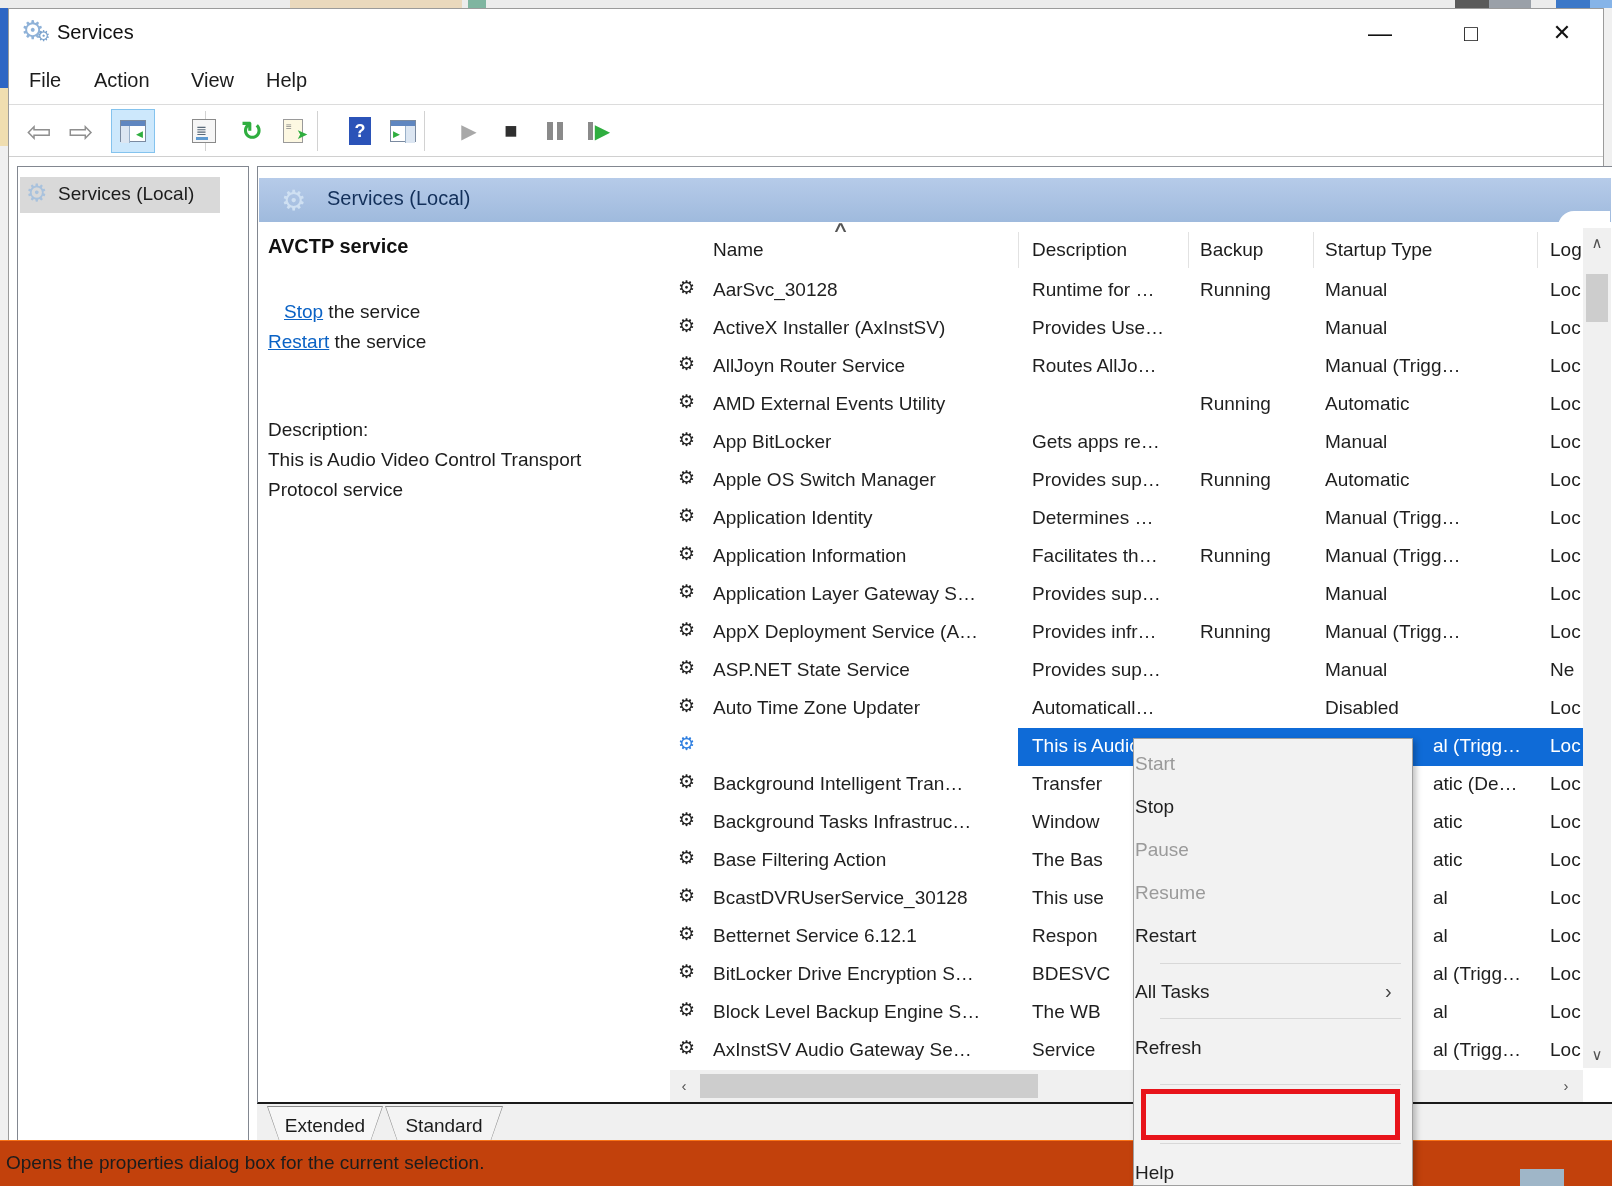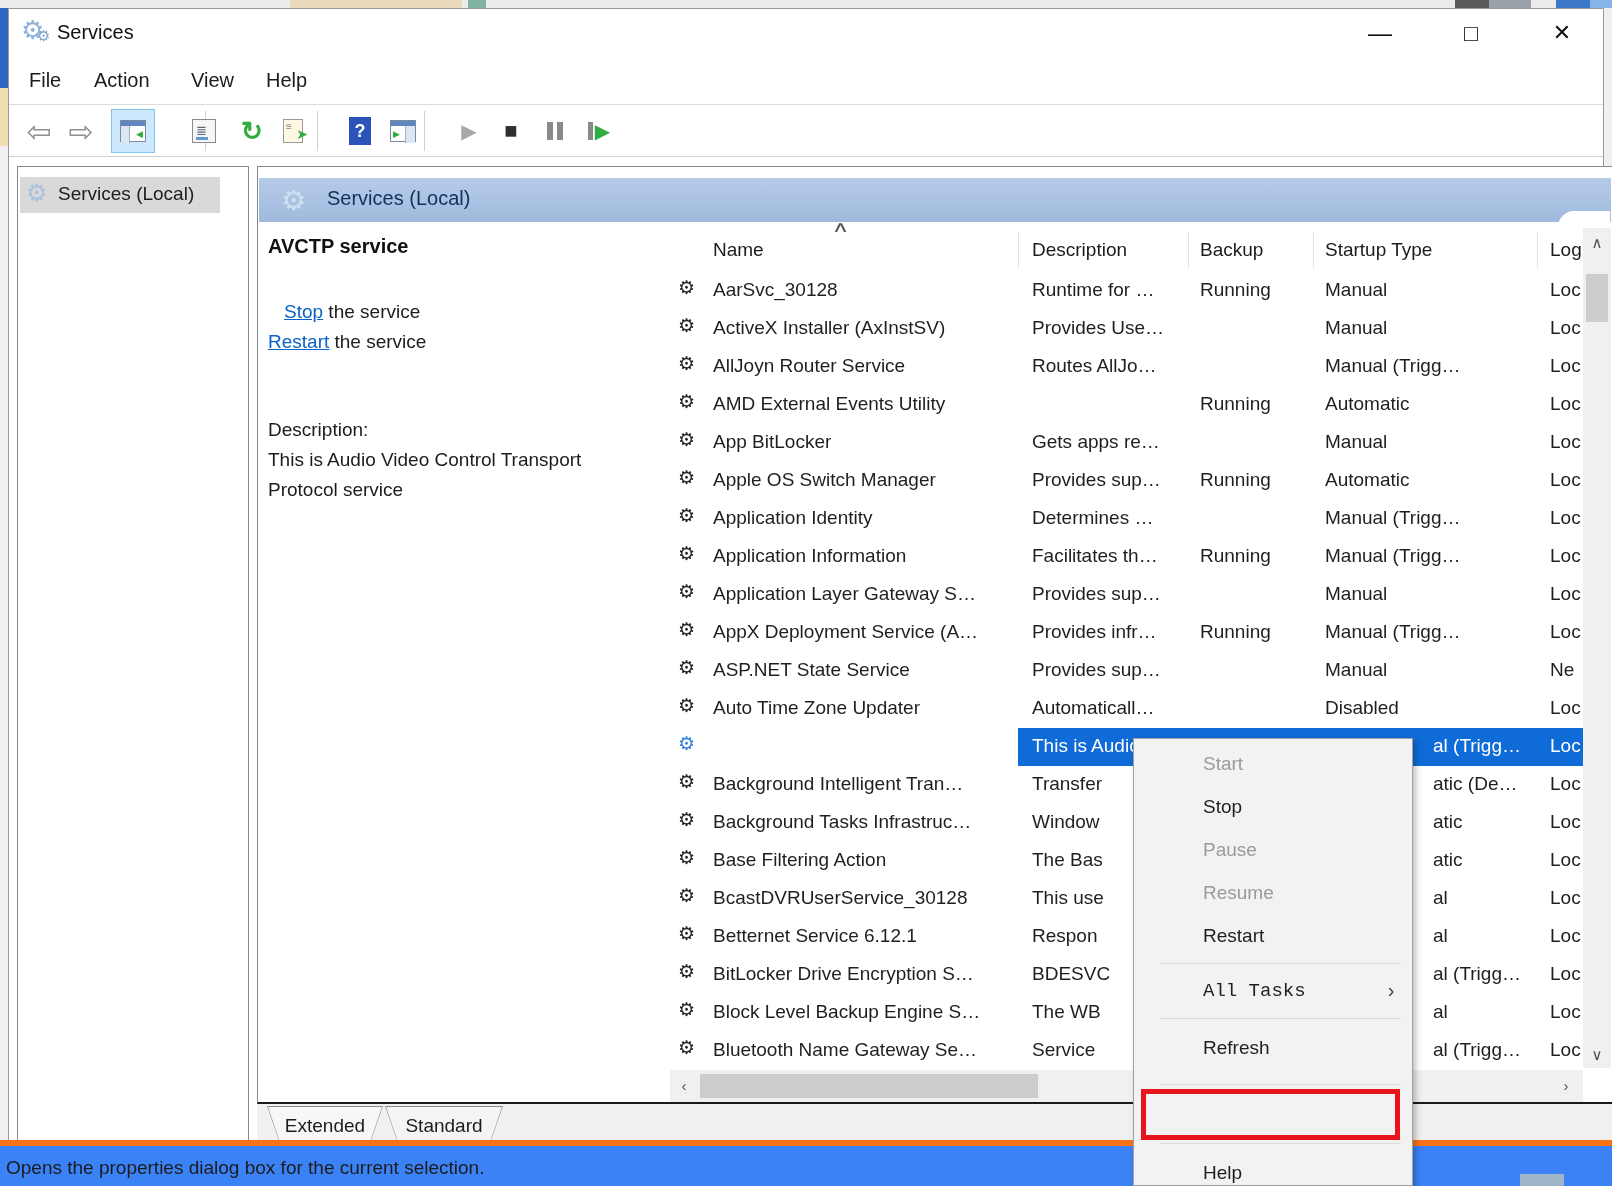--- a/index.html
+++ b/index.html
@@ -56,25 +56,25 @@
   .scroll-gl { position:absolute; width:100%; text-align:center; color:#505050; font-size:15px; }
   .hscroll { position:absolute; left:0; top:848px; width:913px; height:32px; background:#f0f0f0; }
   .hthumb { position:absolute; left:30px; top:4px; width:338px; height:24px; background:#cdcdcd; }
 
   
   .tabstrip { position:absolute; left:248px; top:1095px; width:1356px; height:45px; background:#f0f0f0; }
   .tab { position:absolute; top:2px; height:40px; }
   .tab-bg { position:absolute; inset:0; background:#8a8a8a; clip-path:polygon(0 0,100% 0,calc(100% - 14px) 100%,14px 100%); }
   .tab-fg { position:absolute; inset:1px; background:#f4f4f4; clip-path:polygon(0 0,100% 0,calc(100% - 13px) 100%,13px 100%);
             text-align:center; line-height:38px; font-size:19px; color:#1c1c1c; }
-  .statusbar { position:absolute; left:0px; top:1140px; width:1612px; height:46px; background:#3b82f6; border-top:6px solid #f97316; }
+  .statusbar { position:absolute; left:0px; top:1140px; width:1612px; height:46px; background:#c2410c; border-top:1px solid #f97316; }
 
   
   .ctx { position:absolute; left:1133px; top:738px; width:280px; height:448px; background:#f2f2f2; border:1px solid #a0a0a0; box-shadow:3px 3px 6px rgba(0,0,0,.25); z-index:50; }
-  .ctx-item { position:absolute; left:1px; width:313px; height:43px; line-height:43px; padding-left:68px; font-size:19px; color:#1f1f1f; }
+  .ctx-item { position:absolute; left:1px; width:313px; height:43px; line-height:43px; font-size:19px; color:#1f1f1f; }
   .ctx-item.disabled { color:#9a9a9a; }
   .ctx-sep { position:absolute; left:26px; width:241px; height:1px; background:#d8d8d8; }
   .ctx-sub { position:absolute; left:250px; top:0; color:#444; font-size:20px; }
   .ctx-hl { background:#7cbdf0; font-weight:bold; height:44px; line-height:44px; }
   .red-box { position:absolute; left:7px; top:350px; width:259px; height:51px; border:5px solid #e8141b; z-index:55; pointer-events:none; }
 
   .edge { position:absolute; }
 </style>
 </head>
 <body>
@@ -365,21 +365,21 @@
             <div class="lrow" style="top: 772px;">
               <span class="r-icon gear">⚙</span>
               <span class="r-name">Block Level Backup Engine S…</span>
               <span class="r-desc">The WB</span>
               <span class="r-status"></span>
               <span class="r-tail">al</span>
               <span class="r-log">Loc</span>
             </div>
             <div class="lrow" style="top: 810px;">
               <span class="r-icon gear">⚙</span>
-              <span class="r-name">Bluetooth Name Gateway Se…</span>
+              <span class="r-name">AxInstSV Audio Gateway Se…</span>
               <span class="r-desc">Service</span>
               <span class="r-status"></span>
               <span class="r-tail">al (Trigg…</span>
               <span class="r-log">Loc</span>
             </div>
           </div>
 
         <div class="vscroll">
           <span class="scroll-gl" style="top:6px;">∧</span>
           <div class="vthumb"></div>
@@ -414,20 +414,20 @@
 
   </div>
 
   <div class="ctx" id="ctxmenu">
     <div class="ctx-item disabled" style="top: 3px;">Start</div>
     <div class="ctx-item" style="top: 46px;">Stop</div>
     <div class="ctx-item disabled" style="top: 132px;">Resume</div>
     <div class="ctx-item disabled" style="top: 89px;">Pause</div>
     <div class="ctx-item" style="top: 175px;">Restart</div>
     <div class="ctx-sep" style="top: 224px;"></div>
-    <div class="ctx-item" style="top: 231px; font-family: Liberation Mono, monospace;">All Tasks<span class="ctx-sub">›</span></div>
+    <div class="ctx-item" style="top: 231px;">All Tasks<span class="ctx-sub">›</span></div>
     <div class="ctx-sep" style="top: 279px;"></div>
     <div class="ctx-item" style="top: 287px;">Refresh</div>
     <div class="ctx-sep" style="top: 345px;"></div>
     <div class="red-box" style="border-color: rgb(232, 20, 27);"></div>
     <div class="ctx-sep" style="top: 404px;"></div>
     <div class="ctx-item" style="top: 412px;">Help</div>
   </div>
 
 </body></html>

